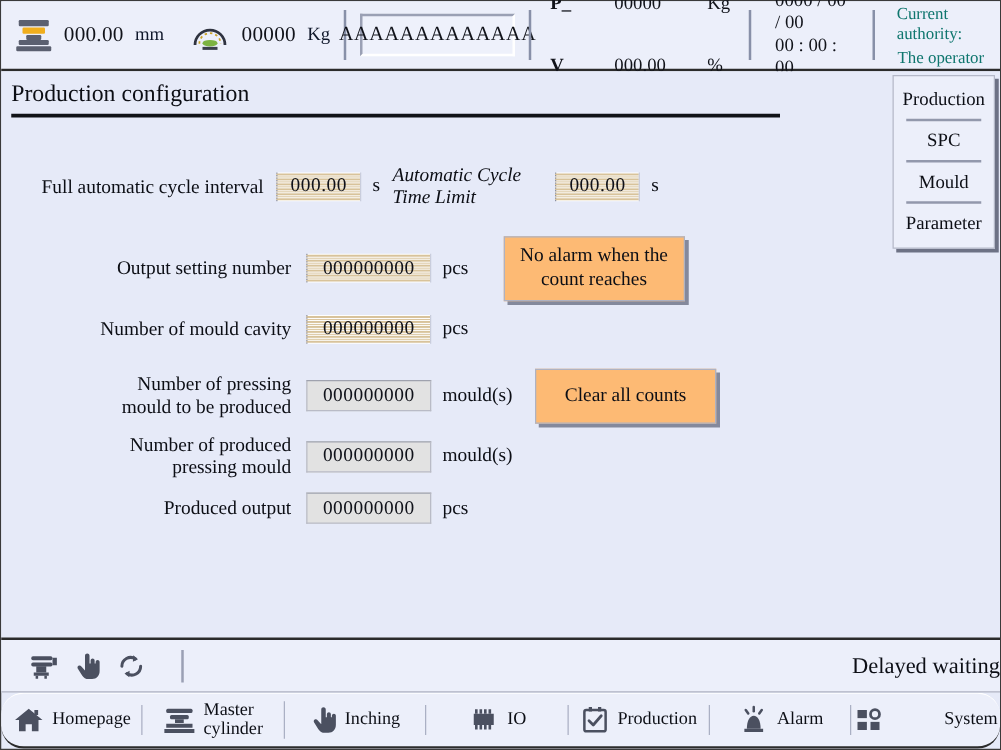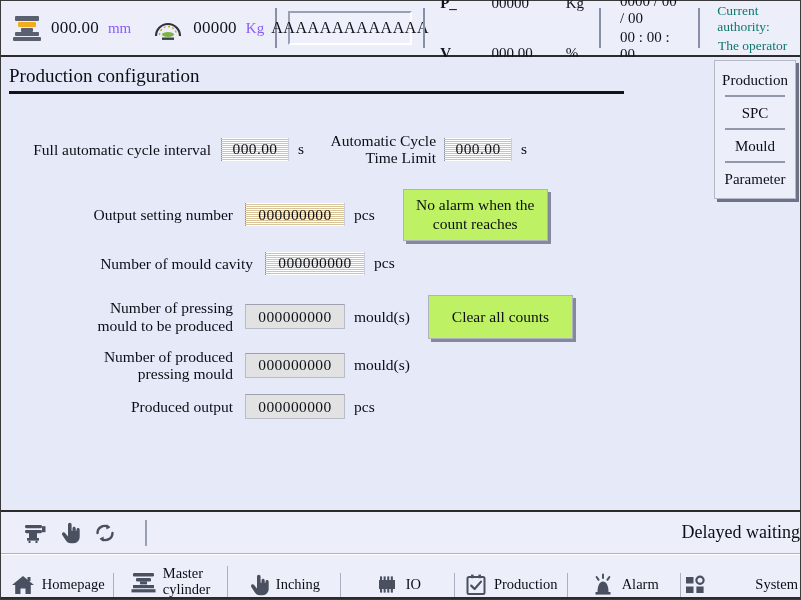--- a/index.html
+++ b/index.html
@@ -34,21 +34,21 @@
   .tb-sep {
     width: 2px; margin: 7px 5px;
     background: #8890a8;
     flex: 0 0 2px;
   }
   .tb-val {
     font-size: 17px; color: #11131a;
     letter-spacing: .2px;
     white-space: nowrap;
   }
-  .tb-unit { font-size: 15px; color: #8b5cf6; margin-left: 9px; }
+  .tb-unit { font-size: 15px; color: #0f172a; margin-left: 9px; }
 
   
   .icon-press { width: 28px; height: 26px; position: relative; flex:0 0 28px; margin-right: 10px;}
   .icon-press i { position: absolute; display: block; background: #5b6070; border-radius: 1px; }
   .ip-top   { left: 2px;  top: 1px;  width: 24px; height: 5px; }
   .ip-y1    { left: 5px;  top: 7px;  width: 18px; height: 5px; background: #f0ae1d !important; }
   .ip-mid   { left: 8px;  top: 13px; width: 12px; height: 4px; }
   .ip-b1    { left: 2px;  top: 17px; width: 24px; height: 4px; }
   .ip-b2    { left: 0px;  top: 22px; width: 28px; height: 4px; }
 
@@ -139,21 +139,21 @@
     border: 1px solid #b9bbc6;
     border-top-color: #9fa2ae;
     display: flex; align-items: center; justify-content: center;
     font-size: 15.5px; color: #10121a;
     letter-spacing: .4px;
     height: 25px;
   }
   .unit { font-size: 15.5px; color: #0c0e15; margin-left: 9px; white-space: nowrap; }
 
   .btn3d {
-    background: #bef264;
+    background: #fdba74;
     border: 1px solid #aeb2c2;
     box-shadow: 3px 3px 0 #84899c;
     display: flex; align-items: center; justify-content: center;
     text-align: center;
     font-size: 15.5px; color: #0c0e15;
     line-height: 1.18;
     cursor: pointer;
     padding: 2px 6px;
   }
 
@@ -197,23 +197,24 @@
     position: absolute; left: 12px; right: 0;
     text-align: right;
     font-size: 18px; color: #0c0e15;
     pointer-events: none;
   }
 
   
   .navbar {
     height: 45px; flex: 0 0 45px;
     background: #eceffa;
-    display: flex; align-items: flex-end;
+    display: flex; align-items: center;
     border-top: 1px solid #ffffff;
     border-bottom: 2px solid #2b2b2b;
+    border-radius: 18px;
   }
   .nav-item {
     flex: 1;
     display: flex; align-items: center; justify-content: center;
     gap: 6px;
     font-size: 14.5px; color: #0c0e15;
     border-right: 1px solid #aab0c4;
     cursor: pointer;
     padding: 0 2px;
   }
@@ -298,40 +299,40 @@
       <div class="page-title">Production configuration</div>
       <div class="title-rule"></div>
 
       <div class="form">
 
         <div class="row" style="margin-bottom:22px;">
           <div class="lbl-right" style="width:210px;">Full automatic cycle interval</div>
           <div class="fld" style="width:68px;margin-left:10px;">000.00</div>
           <span class="unit">s</span>
 
-          <div class="lbl-right" style="width:122px;text-align:right;margin-left:10px;">
+          <div class="lbl-right" style="width:122px;text-align:left;margin-left:10px;font-style:italic;">
             <div>Automatic Cycle</div>
             <div>Time Limit</div>
           </div>
           <div class="fld" style="width:68px;margin-left:8px;">000.00</div>
           <span class="unit">s</span>
         </div>
 
         <div class="row" style="margin-bottom:11px;">
           <div class="lbl-right" style="width:232px;">Output setting number</div>
           <div class="fld" style="width:100px;margin-left:12px;">000000000</div>
           <span class="unit">pcs</span>
 
           <div class="btn3d" style="width:145px;height:52px;margin-left:28px;flex-direction:column;">
             <span>No alarm when the</span>
             <span>count reaches</span>
           </div>
         </div>
 
-        <div class="row" style="margin-bottom:20px;padding-left:20px;">
+        <div class="row" style="margin-bottom:20px;">
           <div class="lbl-right" style="width:232px;">Number of mould cavity</div>
           <div class="fld" style="width:100px;margin-left:12px;">000000000</div>
           <span class="unit">pcs</span>
         </div>
 
         <div class="row" style="margin-bottom:9px;">
           <div class="lbl-right" style="width:232px;">
             <div>Number of pressing</div>
             <div>mould to be produced</div>
           </div>

